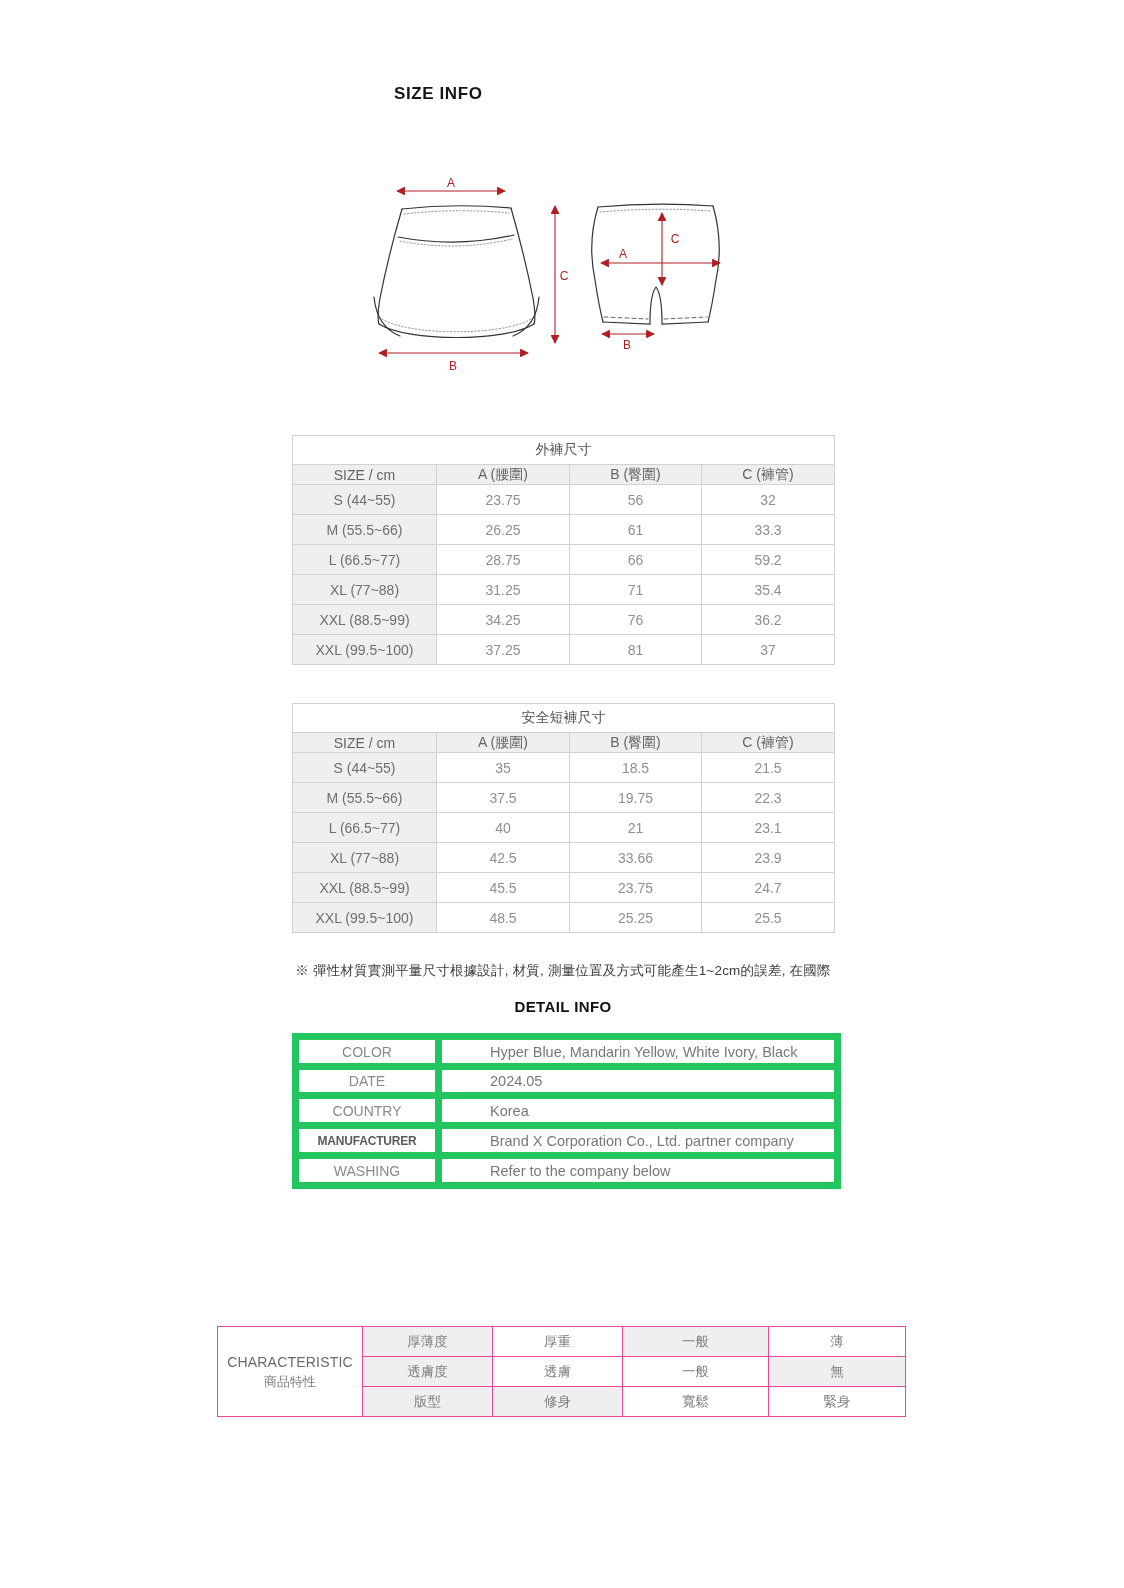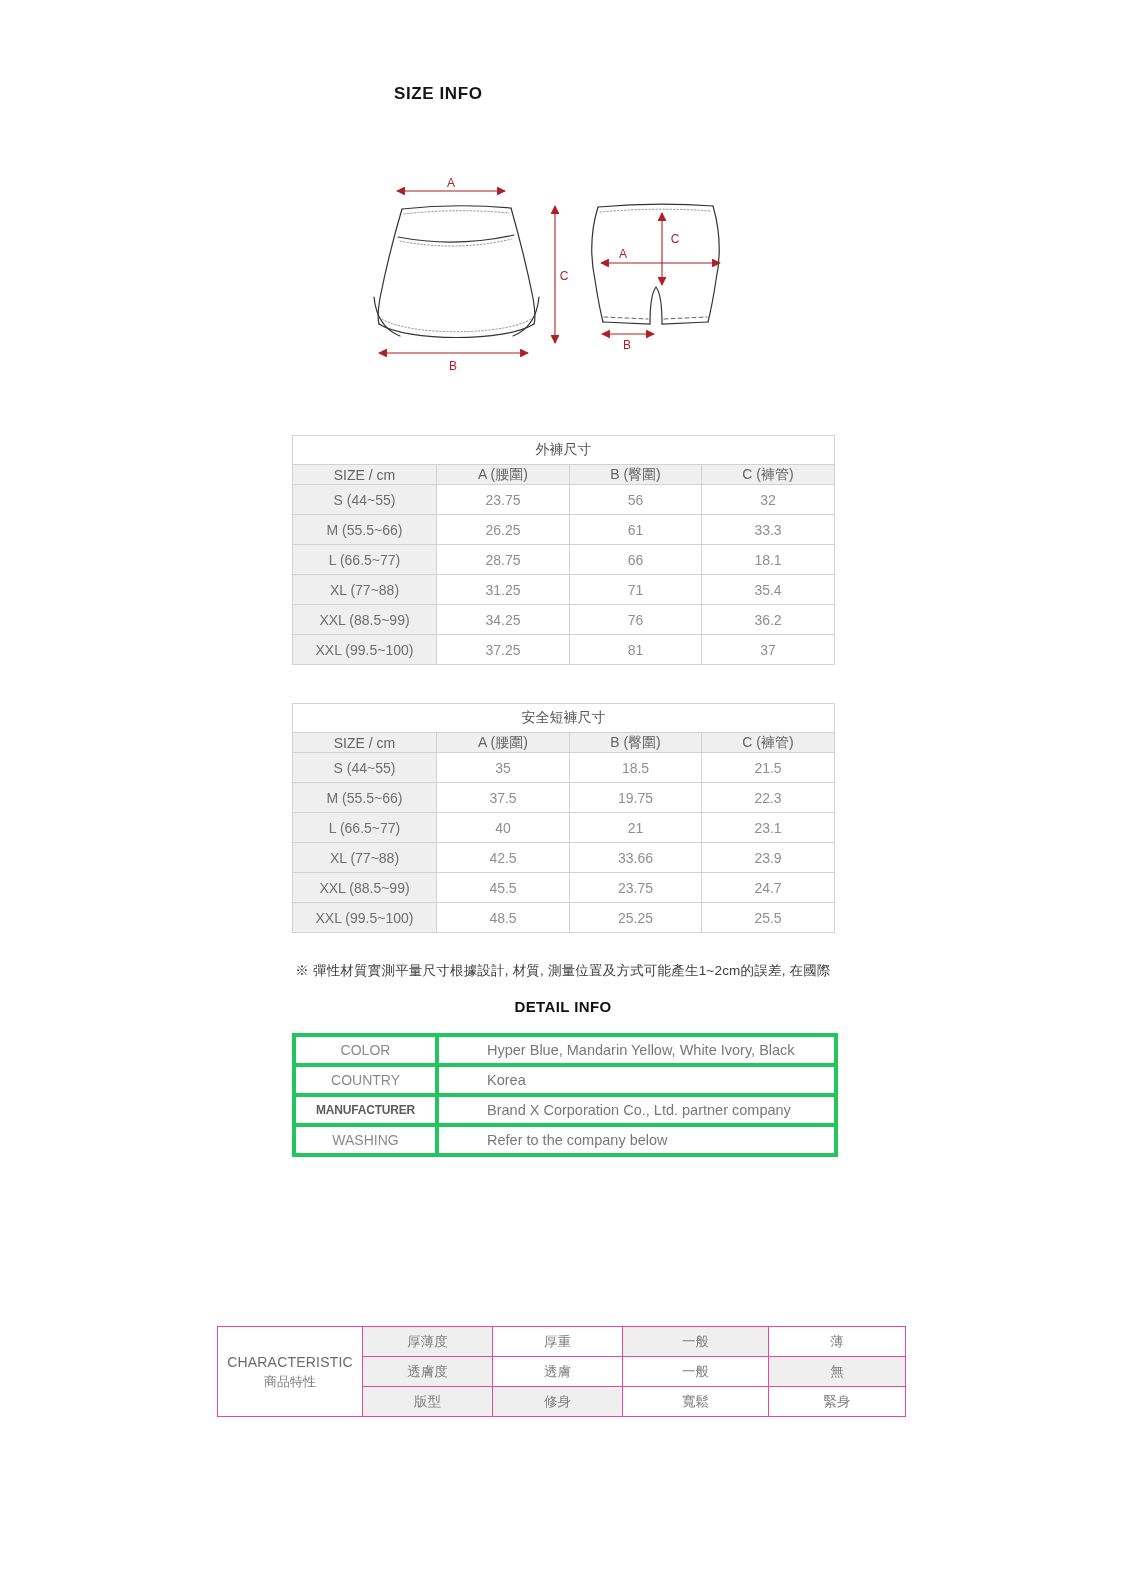--- a/index.html
+++ b/index.html
@@ -36,21 +36,21 @@
   .size-table.safety { top:703px; }
 
   
   .note {
     position:absolute; left:250px; top:962px; width:612px; text-align:center;
     font-size:13.5px; color:#3d3d3d; letter-spacing:.2px;
   }
 
   
   .detail-table { position:absolute; left:285px; top:1033px; width:542px; table-layout:fixed; }
-  .detail-table td { border:4px solid #22c55e; font-size:14px; vertical-align:middle; }
+  .detail-table td { border:7px solid #22c55e; font-size:14px; vertical-align:middle; }
   .detail-table td.lbl { text-align:center; color:#8a8a8a; }
   .detail-table td.val { padding-left:48px; color:#787878; font-size:14.5px; }
   .detail-table tr.h30 td { height:30px; }
   .detail-table tr.h52 td { height:52px; }
   .detail-table tr.h64 td { height:64px; }
   .detail-table tr.h29 td { height:29px; }
   .detail-table td.val .ln { display:block; line-height:21px; }
   .detail-table tr.manu td.lbl { font-size:12px; font-weight:700; color:#5c5c5c; letter-spacing:-.2px; }
 
   
@@ -143,21 +143,21 @@
     <tr class="t-row">
       <td class="lbl">M (55.5~66)</td>
       <td>26.25</td>
       <td>61</td>
       <td>33.3</td>
     </tr>
     <tr class="t-row">
       <td class="lbl">L (66.5~77)</td>
       <td>28.75</td>
       <td>66</td>
-      <td>18.1</td>
+      <td>59.2</td>
     </tr>
     <tr class="t-row">
       <td class="lbl">XL (77~88)</td>
       <td>31.25</td>
       <td>71</td>
       <td>35.4</td>
     </tr>
     <tr class="t-row">
       <td class="lbl">XXL (88.5~99)</td>
       <td>34.25</td>
@@ -235,20 +235,24 @@
 
   <table class="detail-table">
     <colgroup>
         <col style="width:143px">
         <col style="width:399px">
       </colgroup>
     <tbody>
         <tr class="h30">
       <td class="lbl">COLOR</td>
       <td class="val">Hyper Blue, Mandarin Yellow, White Ivory, Black</td>
+    </tr>
+    <tr class="h29">
+      <td class="lbl">DATE</td>
+      <td class="val">2024.05</td>
     </tr>
     <tr class="h30">
       <td class="lbl">COUNTRY</td>
       <td class="val">Korea</td>
     </tr>
     <tr class="h30 manu">
       <td class="lbl">MANUFACTURER</td>
       <td class="val">Brand X Corporation Co., Ltd. partner company</td>
     </tr>
     <tr class="h30">

